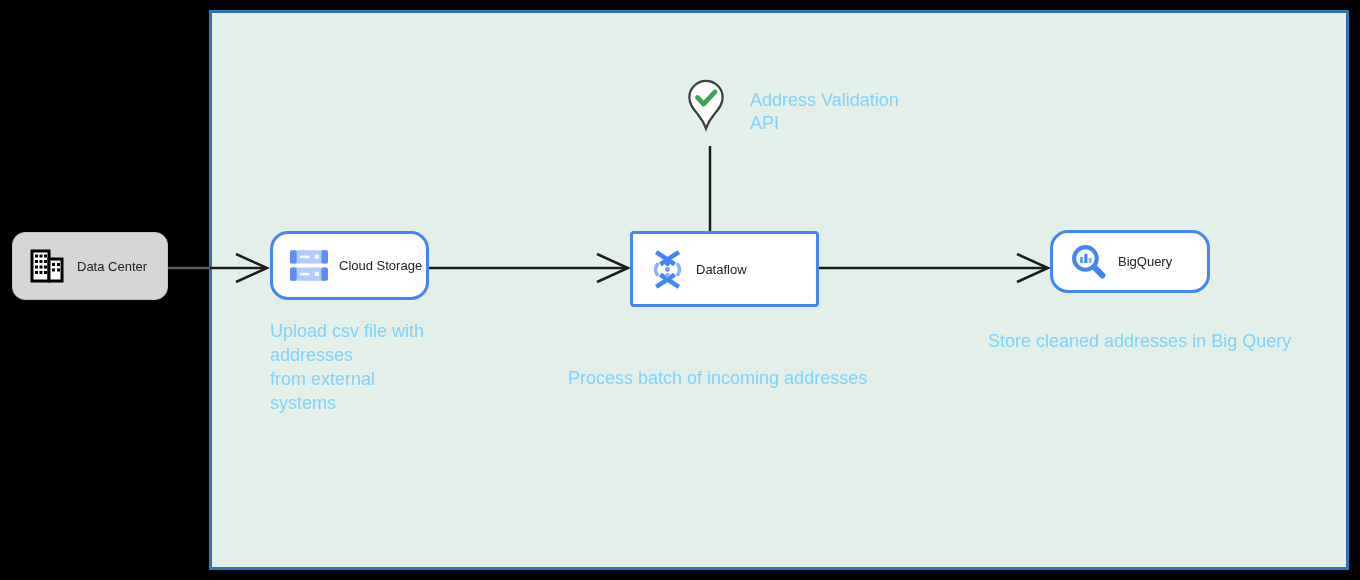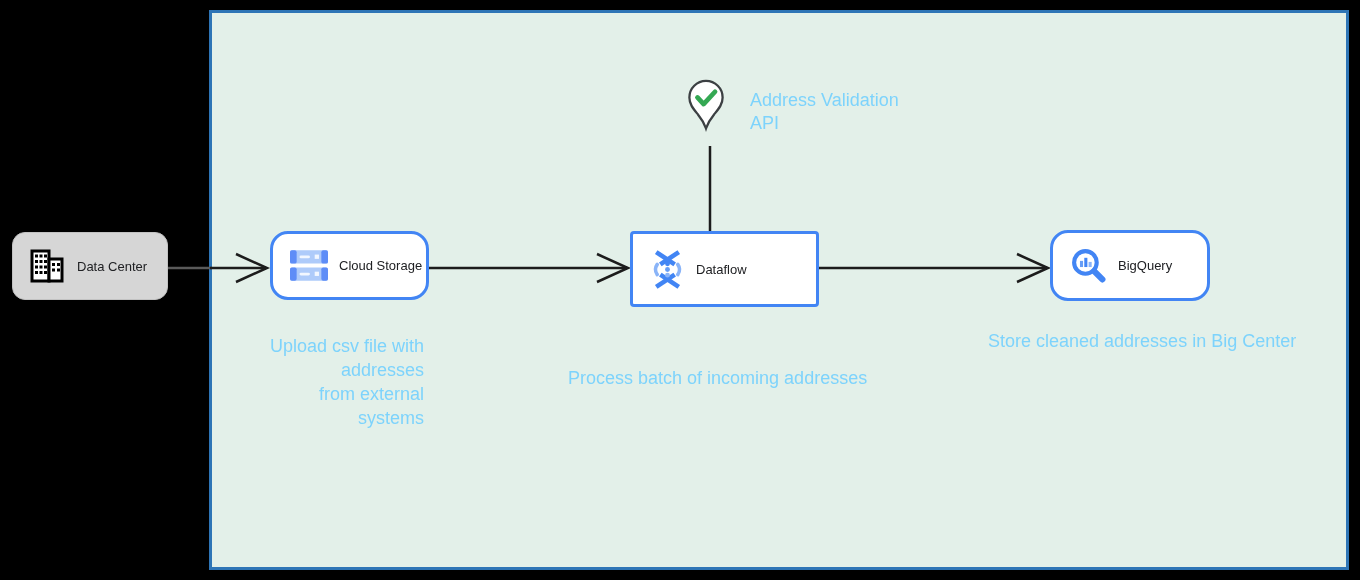--- a/index.html
+++ b/index.html
@@ -19,29 +19,29 @@
   .node .label{font-size:13px;color:#202124;white-space:nowrap;}
   .node-gray{
     left:12px;top:232px;width:156px;height:68px;
     background:#d6d6d6;border-radius:13px;border:1px solid #c2c2c2;
   }
   .node-blue{
     background:#ffffff;border:3px solid #4285f4;border-radius:18px;
   }
   .node-cloudstorage{left:270px;top:231px;width:159px;height:69px;}
   .node-dataflow{left:630px;top:231px;width:189px;height:76px;border-radius:4px;}
-  .node-bigquery{left:1050px;top:230px;width:160px;height:71px;}
+  .node-bigquery{left:1050px;top:230px;width:160px;height:63px;}
   .pin{position:absolute;left:687px;top:78px;width:38px;height:56px;}
   .anno{
     position:absolute;color:#7dd3fc;font-size:18px;line-height:24px;
     white-space:nowrap;
   }
   .preline{white-space:pre-line;}
   .anno-av{left:750px;top:89px;line-height:23px;width:180px;}
-  .anno-upload{left:270px;top:334px;text-align:right;}
+  .anno-upload{left:270px;top:319px;}
   .anno-process{left:568px;top:329px;margin-top:37px;}
   .anno-store{left:988px;top:329px;}
   .icon{flex:0 0 auto;display:block;}
 </style>
 </head>
 <body>
 
 <div class="boundary"></div>
 
 <svg class="connectors" viewBox="0 0 1360 580">
@@ -141,13 +141,13 @@
 </svg>
 
 <div class="anno anno-av preline">Address Validation
 API</div>
 
 <div class="anno anno-upload preline">Upload csv file with
 addresses
 from external
 systems</div>
 <div class="anno anno-process">Process batch of incoming addresses</div>
-<div class="anno anno-store">Store cleaned addresses in Big Center</div>
+<div class="anno anno-store">Store cleaned addresses in Big Query</div>
 
 </body></html>

